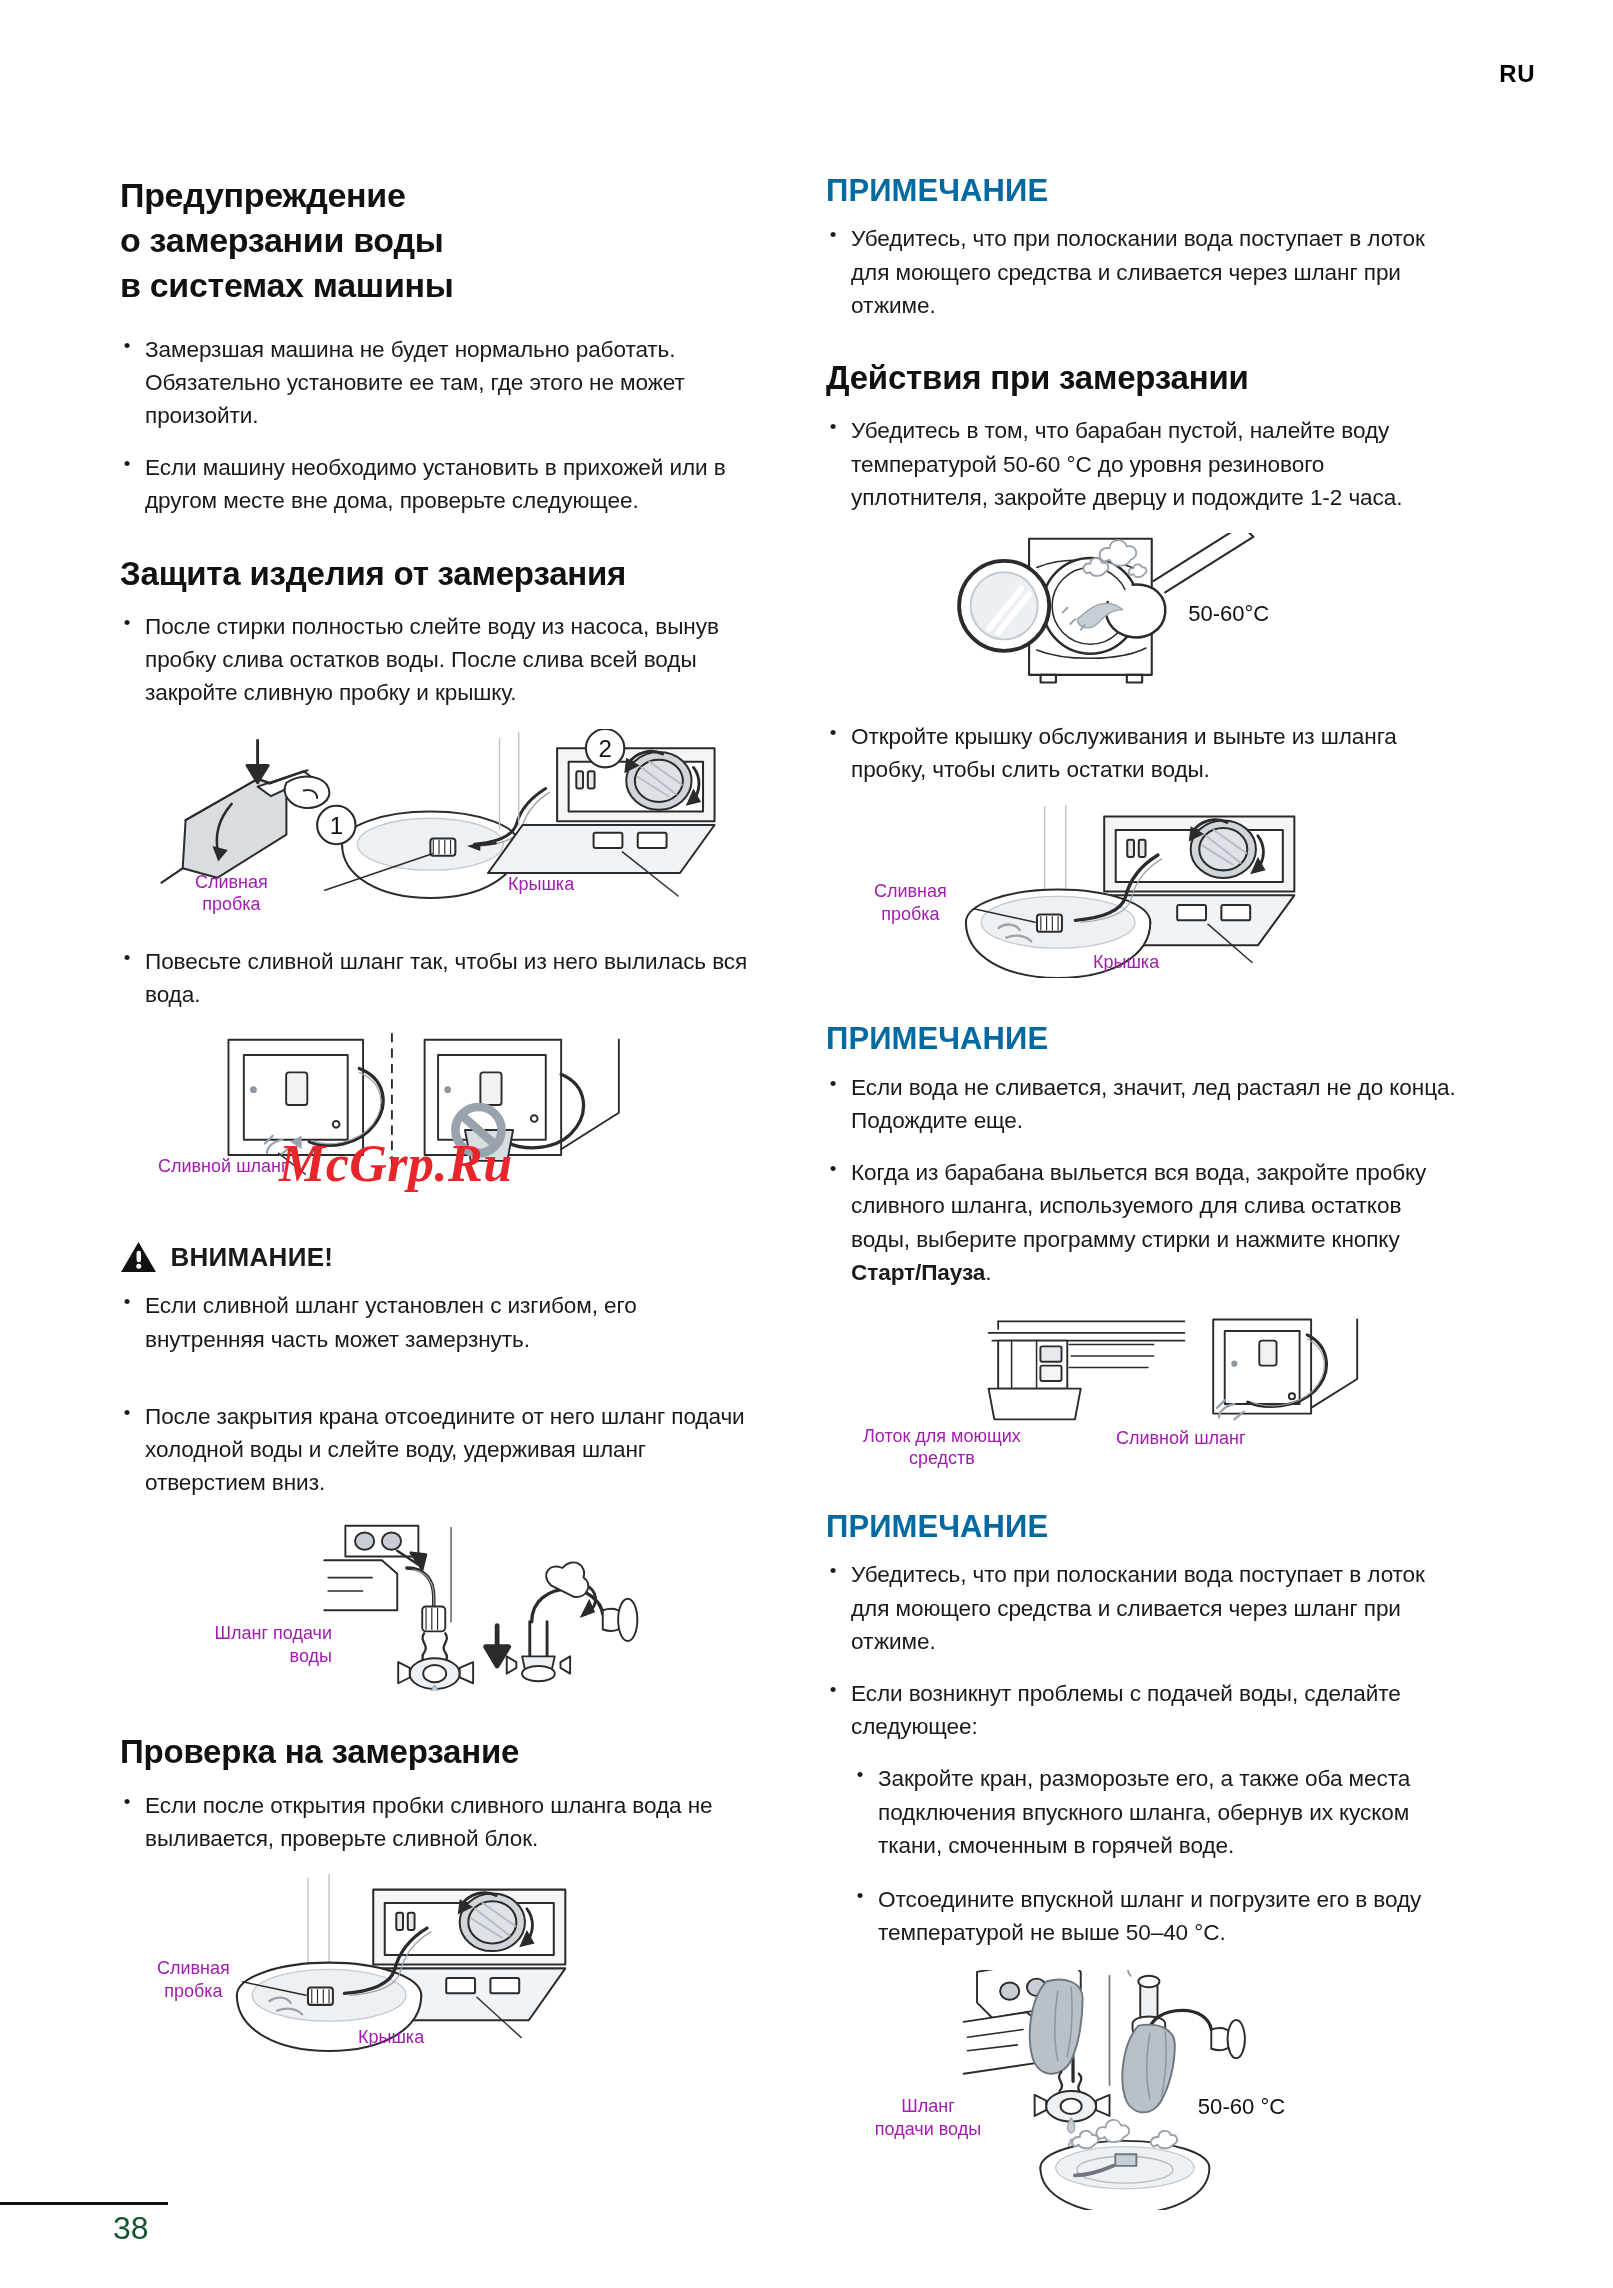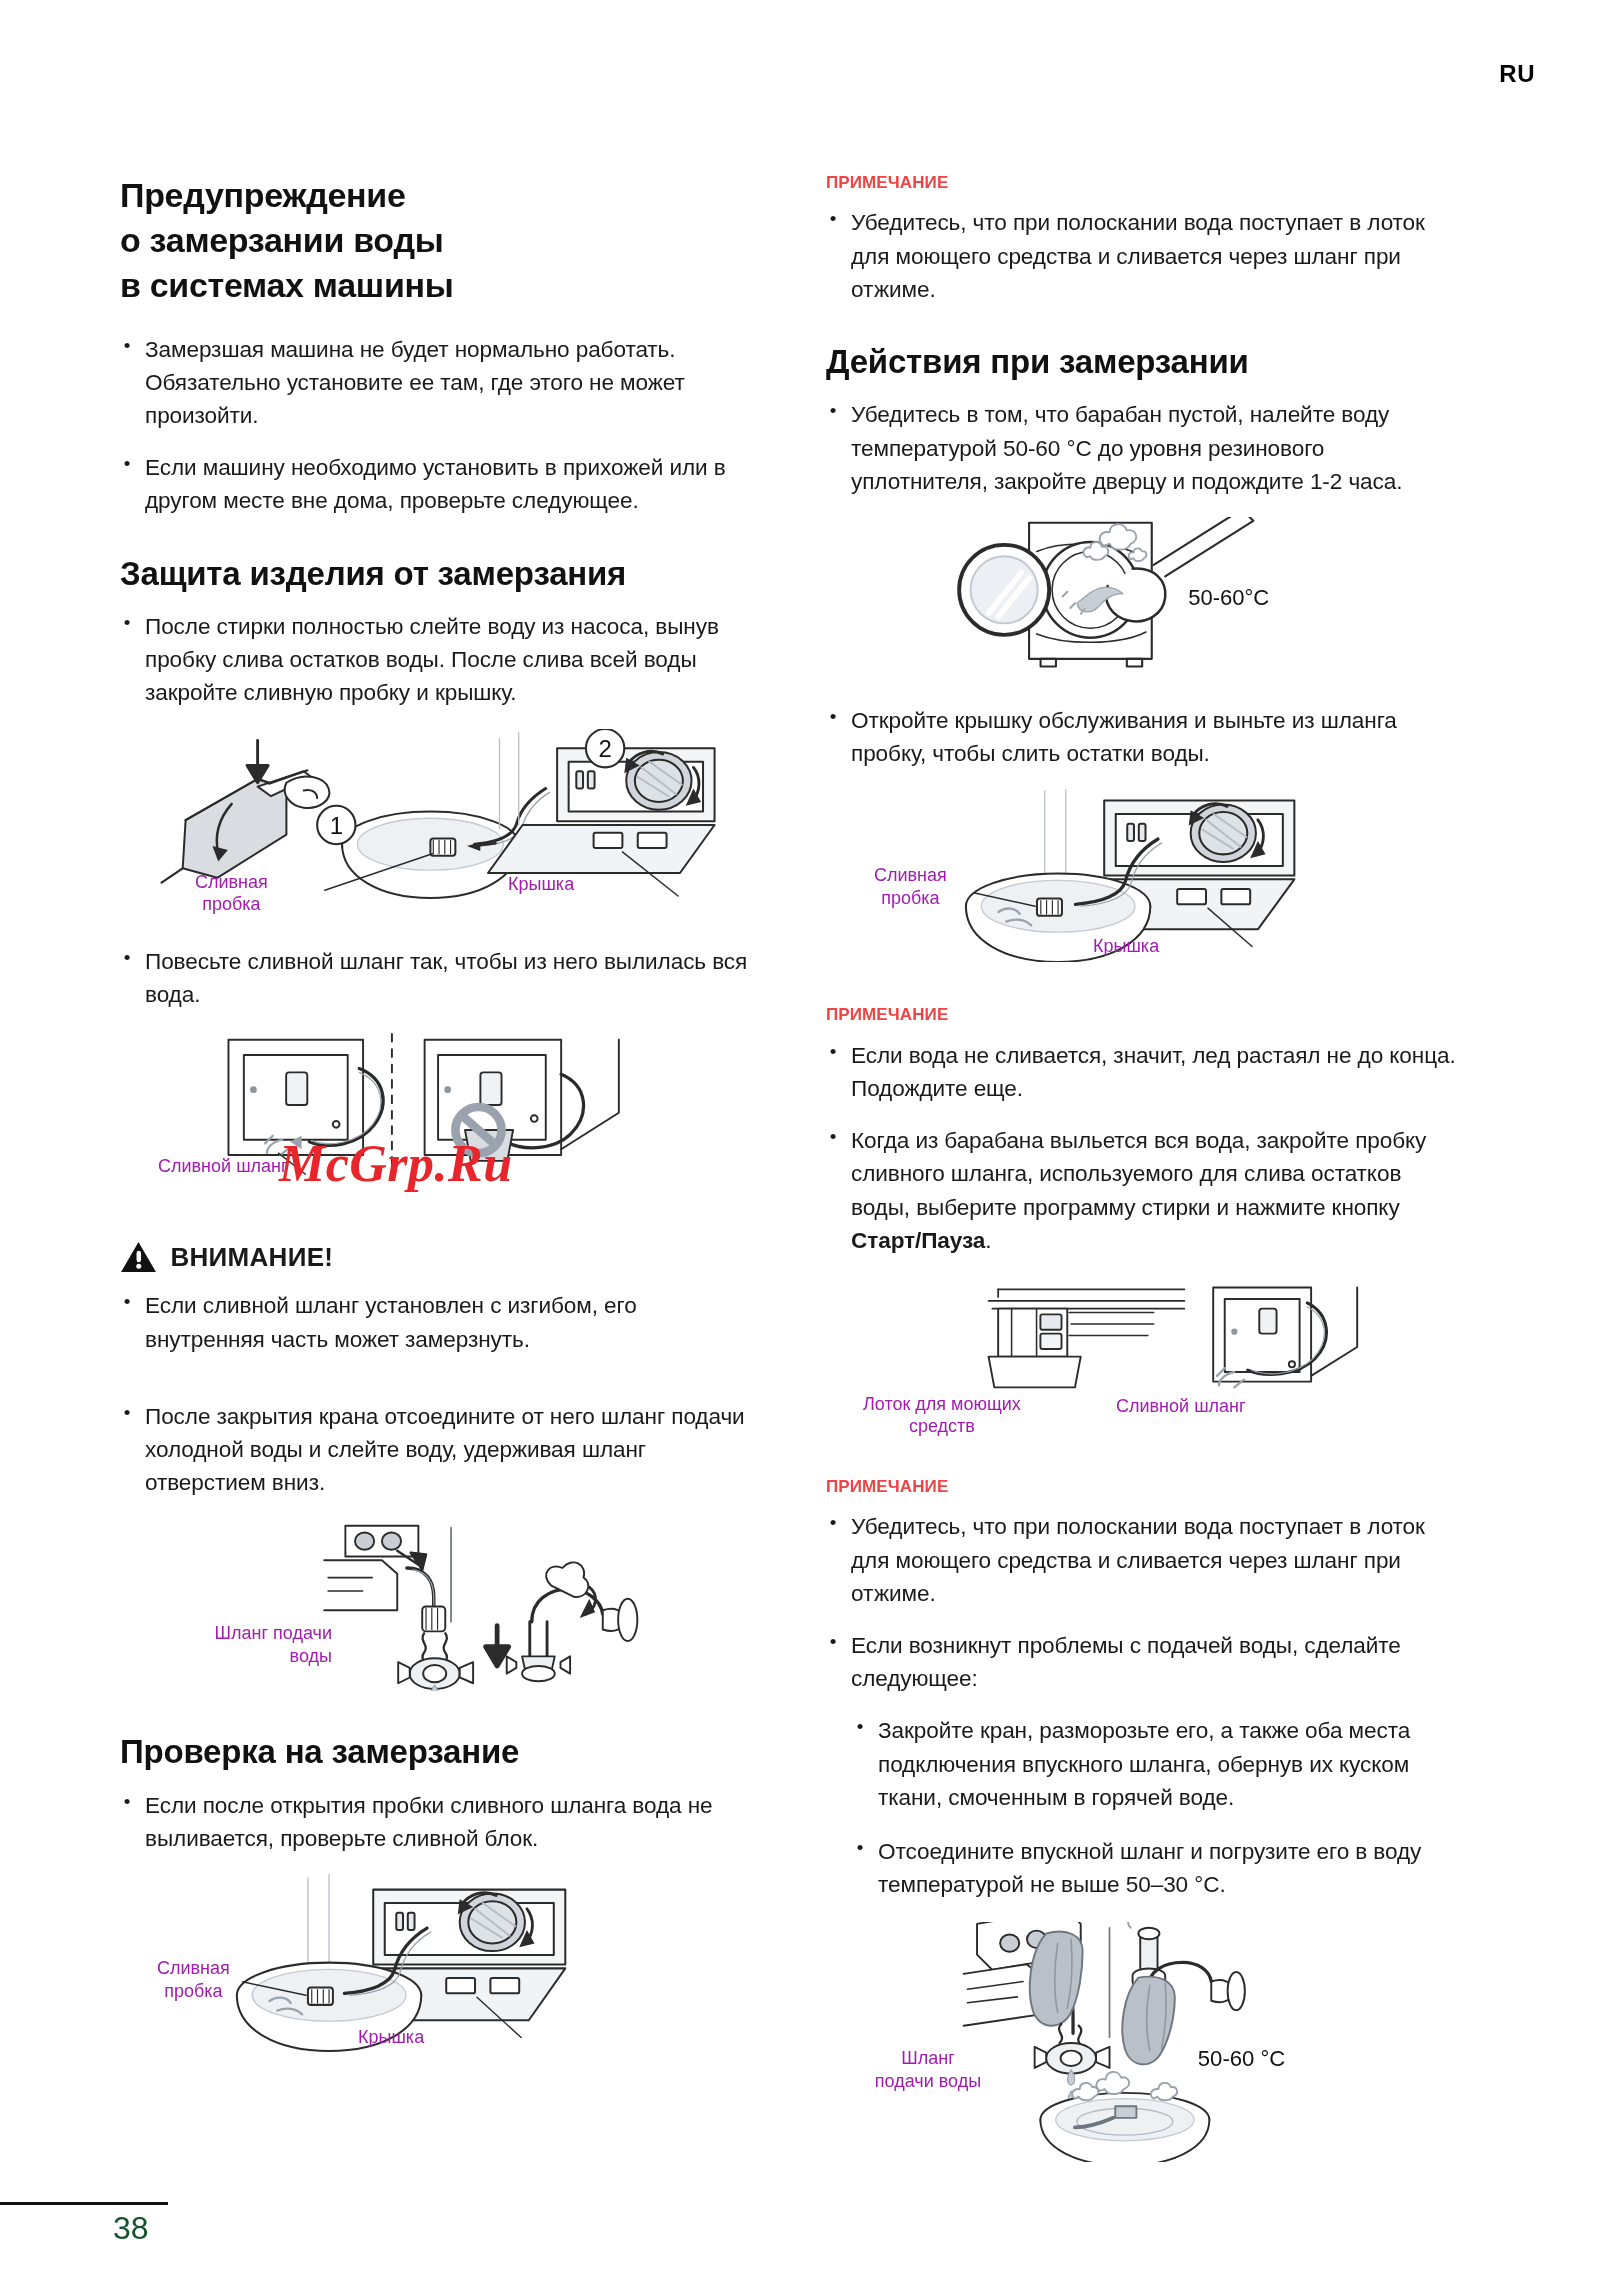--- a/index.html
+++ b/index.html
@@ -50,25 +50,25 @@
     color: #111;
   }
   h2.sub-title {
     font-size: 33px;
     font-weight: bold;
     margin: 37px 0 17.3px 0;
     letter-spacing: -0.2px;
     color: #111;
   }
   h3.note-title {
-    font-size: 17px;
+    font-size: 31px;
     font-weight: bold;
     margin: 0 0 13.4px 0;
     letter-spacing: 0.1px;
-    color: #ef4444;
+    color: #0369a1;
   }
   h3.note-title.spaced { margin-top: 33px; }
 
   ul.bullets {
     list-style: none;
     margin: 0;
     padding: 0;
   }
   ul.bullets > li {
     position: relative;
@@ -537,21 +537,21 @@
       <div class="fig-cap" style="left:290px; top:119px;">Сливной шланг</div>
     </div>
 
     <h3 class="note-title spaced">ПРИМЕЧАНИЕ</h3>
     <ul class="bullets">
       <li>Убедитесь, что при полоскании вода поступает в лоток для моющего средства и сливается через шланг при отжиме.</li>
       <li>Если возникнут проблемы с подачей воды, сделайте следующее:</li>
     </ul>
     <ul class="bullets sub">
       <li>Закройте кран, разморозьте его, а также оба места подключения впускного шланга, обернув их куском ткани, смоченным в горячей воде.</li>
-      <li>Отсоедините впускной шланг и погрузите его в воду температурой не выше 50–30 °C.</li>
+      <li>Отсоедините впускной шланг и погрузите его в воду температурой не выше 50–40 °C.</li>
     </ul>
 
     <div class="fig" style="height:250px;">
       <svg width="500" height="240" viewBox="0 0 520 250">
         <g fill="none" stroke="#2b2b2b" stroke-width="2" stroke-linejoin="round" stroke-linecap="round">
 
           <path d="M84 2 L176 -14 L192 2 L192 34 L100 50 L84 34 Z" fill="#ffffff"></path>
           <ellipse cx="118" cy="22" rx="10" ry="9" fill="#c9ced4"></ellipse>
           <ellipse cx="146" cy="18" rx="10" ry="9" fill="#c9ced4"></ellipse>
           <path d="M70 54 L136 44 L152 58 L152 96 L70 108" fill="#ffffff"></path>

